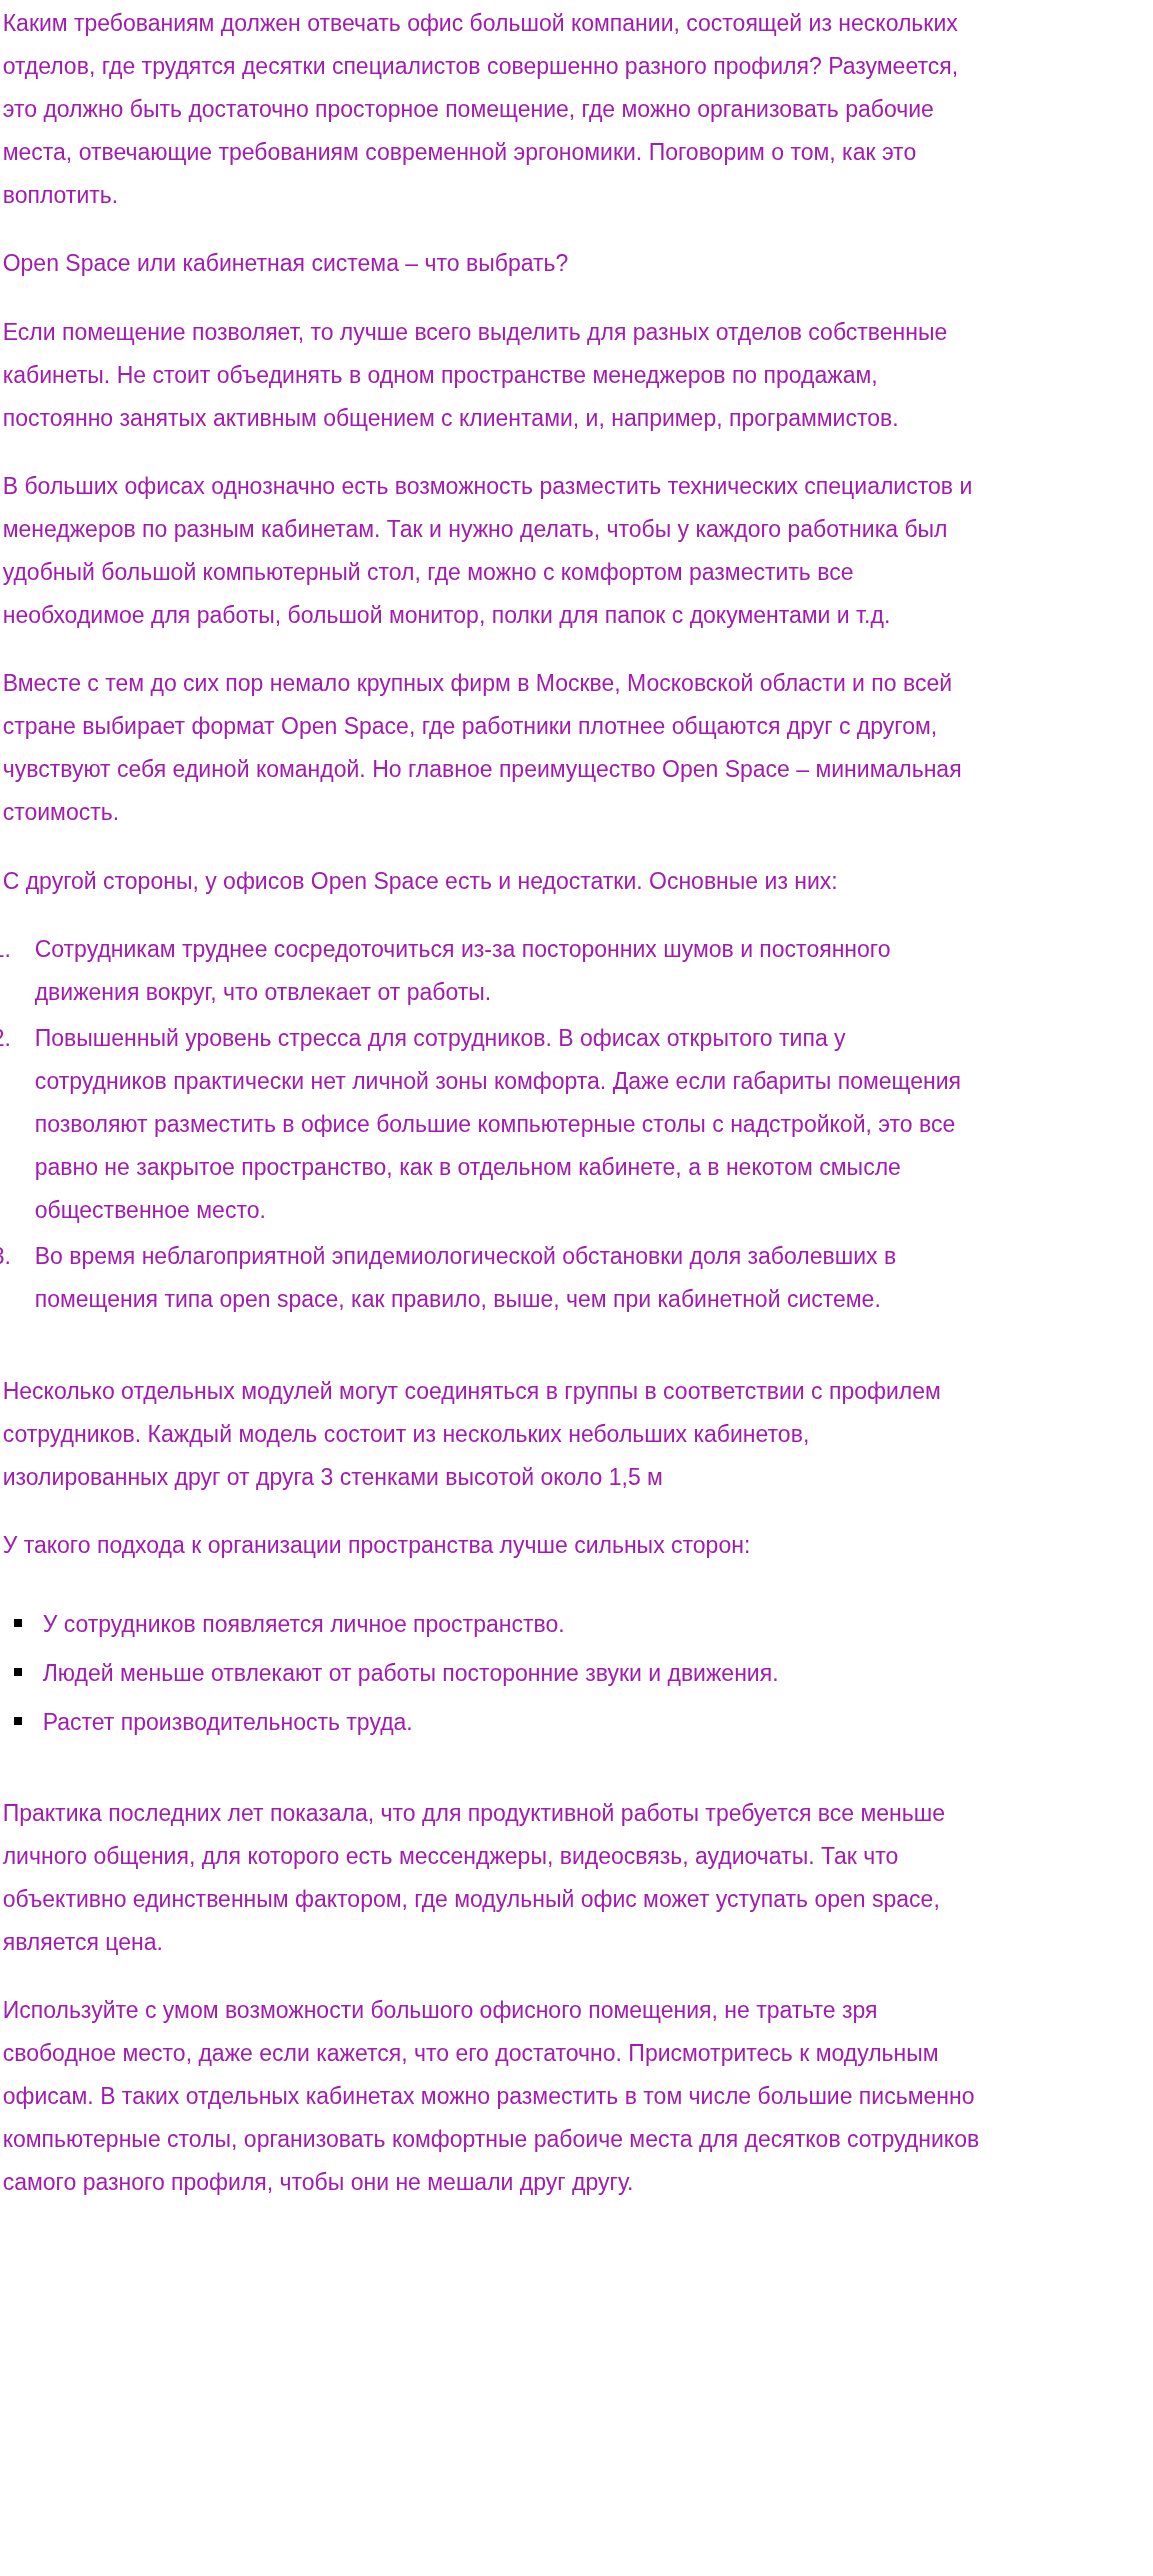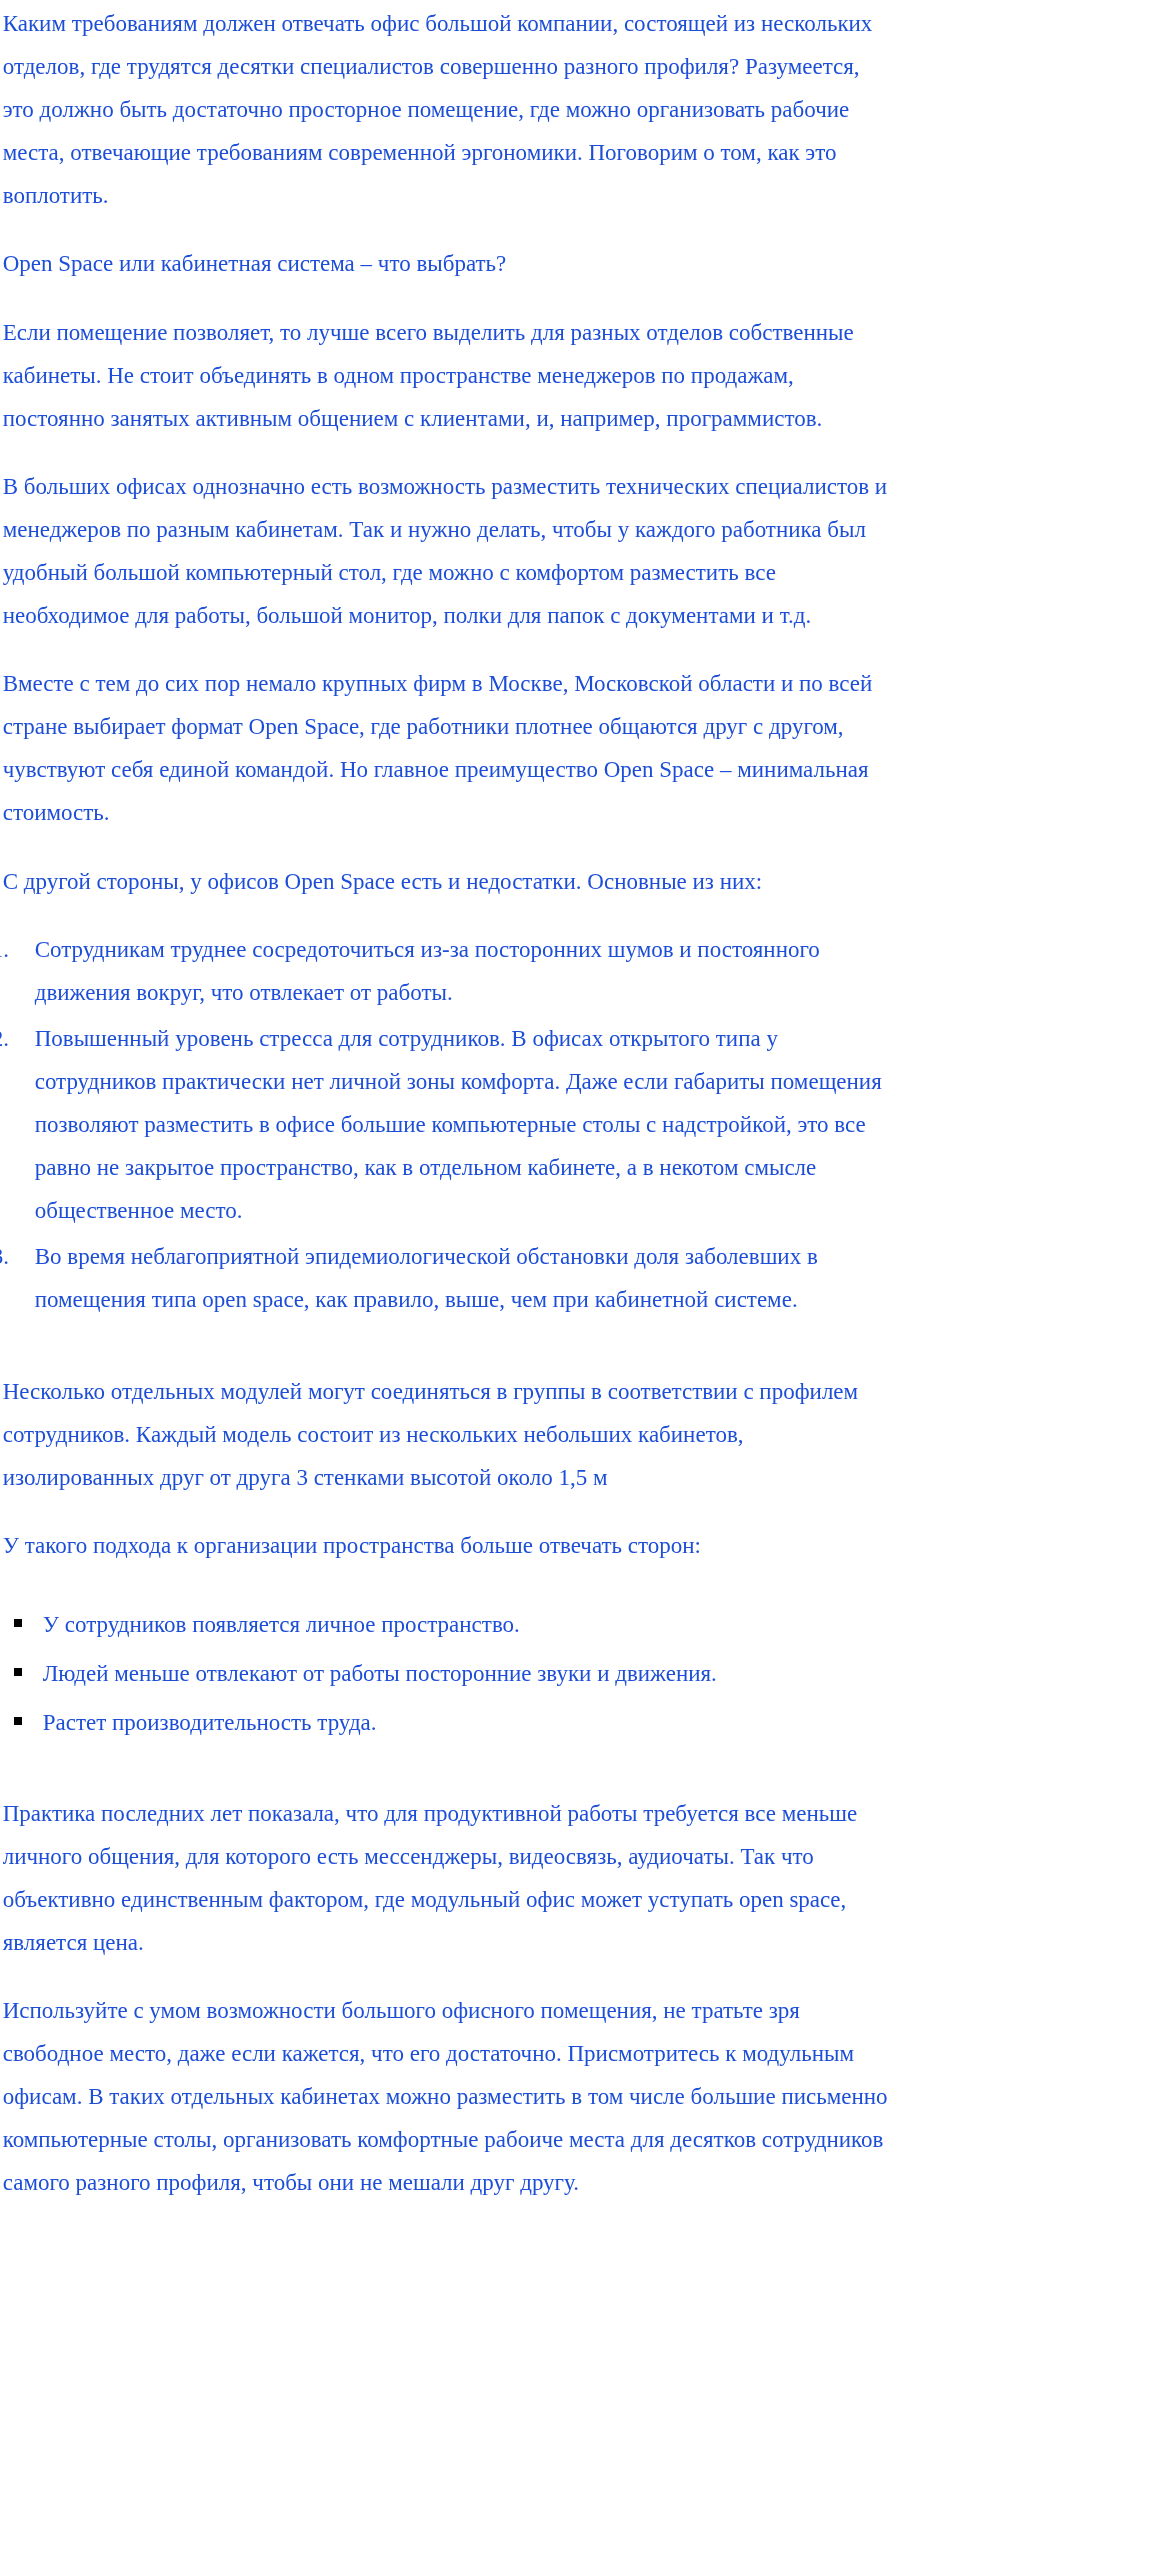--- a/index.html
+++ b/index.html
@@ -2,22 +2,22 @@
 <html lang="ru" style="font-size:14.5px"><head>
 <meta charset="utf-8">
 <style>
   html, body { margin: 0; padding: 0; background: #ffffff; }
   .page {
     width: 1154px;
     height: 2576px;
     box-sizing: border-box;
     overflow: hidden;
     background: #ffffff;
-    color: #1d4ed8;
-    font-family: Liberation Serif, serif;
+    color: #a21caf;
+    font-family: Liberation Sans, sans-serif;
     font-size: 23px;
     line-height: 43px;
     padding: 1.8px 16.3px 0 2.7px;
   }
   .page p, .page h2 {
     margin: 0 0 25.4px 0;
     font-size: 23px;
     font-weight: normal;
     white-space: pre-line;
   }
@@ -104,21 +104,21 @@
     <li>Во время неблагоприятной эпидемиологической обстановки доля заболевших в
 помещения типа open space, как правило, выше, чем при кабинетной системе.</li>
   </ol>
 
 
 
   <p>Несколько отдельных модулей могут соединяться в группы в соответствии с профилем
 сотрудников. Каждый модель состоит из нескольких небольших кабинетов,
 изолированных друг от друга 3 стенками высотой около 1,5 м</p>
 
-  <p>У такого подхода к организации пространства больше отвечать сторон:</p>
+  <p>У такого подхода к организации пространства лучше сильных сторон:</p>
 
   <ul class="square-list">
     <li>У сотрудников появляется личное пространство.</li>
     <li>Людей меньше отвлекают от работы посторонние звуки и движения.</li>
     <li>Растет производительность труда.</li>
   </ul>
 
   <p>Практика последних лет показала, что для продуктивной работы требуется все меньше
 личного общения, для которого есть мессенджеры, видеосвязь, аудиочаты. Так что
 объективно единственным фактором, где модульный офис может уступать open space,

